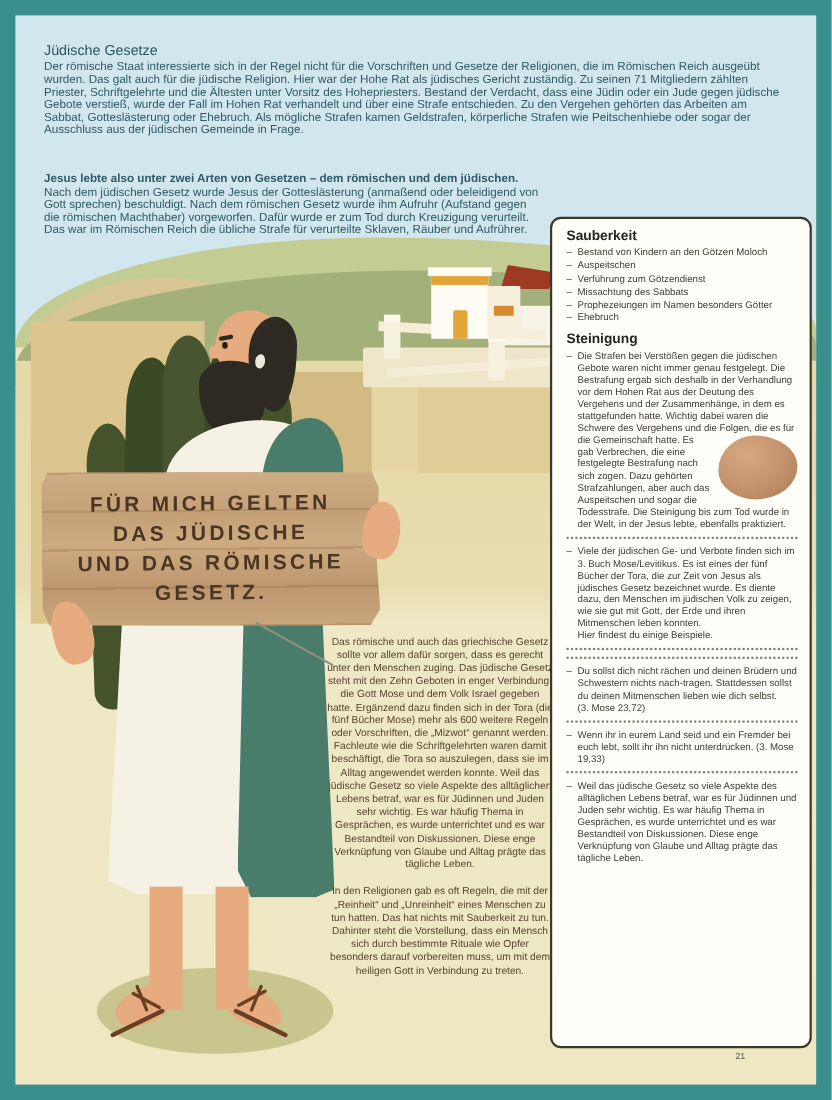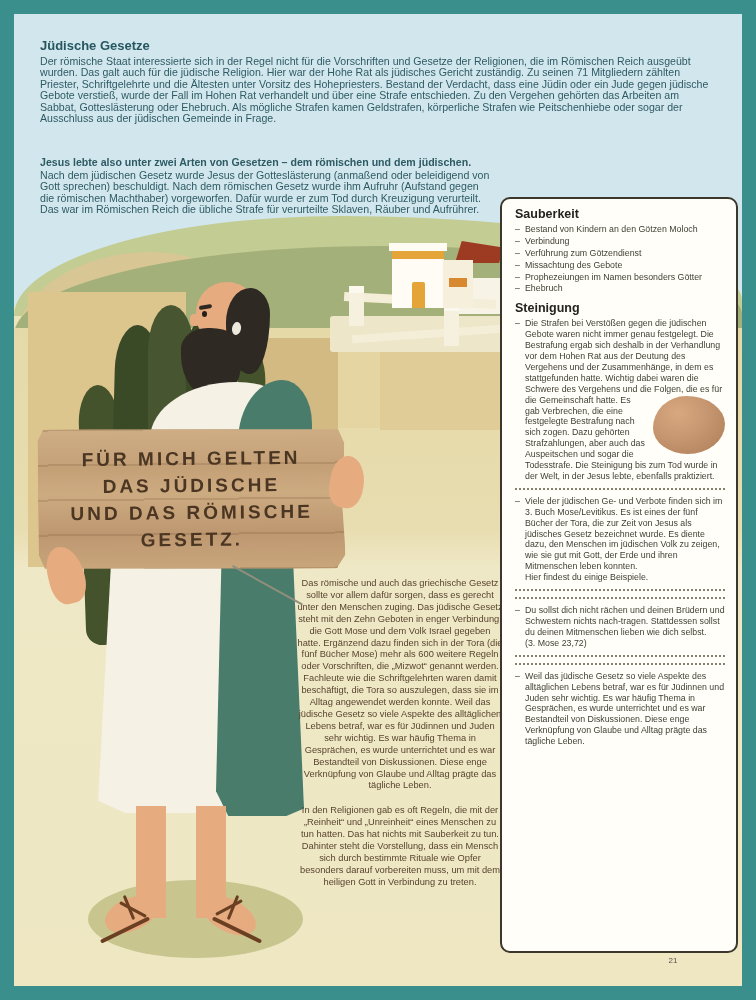--- a/index.html
+++ b/index.html
@@ -93,21 +93,21 @@
     clip-path:polygon(0 8%,2% 0,98% 2%,100% 12%,99% 52%,100% 90%,97% 100%,2% 98%,0 88%);
     display:flex;align-items:center;justify-content:center;text-align:center;}
   .sign-text{color:#4a3622;font-size:19px;line-height:27px;font-weight:600;letter-spacing:3px;}
   .hand{z-index:9;border-radius:45% 55% 40% 40%;}
   .hand-l{left:48px;top:546px;width:36px;height:58px;transform:rotate(-14deg);}
   .hand-r{left:330px;top:456px;width:34px;height:52px;transform:rotate(10deg);}
   .leader{left:233px;top:565px;width:80px;height:2px;background:#8f8f7c;
     transform:rotate(29deg);transform-origin:left top;z-index:8;}
   
   .intro{z-index:10;color:#2e5a64;}
-  .intro-h{left:40px;top:38px;width:400px;font-size:13px;font-weight:bold;color:#265660;}
+  .intro-h{left:40px;top:38px;width:400px;font-size:13px;font-weight:normal;color:#265660;}
   .intro-p1{left:40px;top:56px;width:678px;font-size:10.6px;line-height:11.4px;}
   .intro-lead{left:40px;top:157px;width:460px;font-size:10.6px;line-height:11.4px;font-weight:bold;}
   .intro-p2{left:40px;top:170px;width:452px;font-size:10.6px;line-height:11.4px;}
   
   .annot{left:297px;top:578px;width:206px;z-index:9;color:#584430;
     font-size:9.3px;line-height:11.9px;text-align:center;}
   .annot p{margin:0 0 13px 0;}
   
   .infobox{left:500px;top:197px;width:238px;height:756px;z-index:10;
     background:#fffef8;border:2px solid #3b372c;border-radius:10px;
@@ -206,37 +206,38 @@
 
   <div class="abs annot">
     <p>Das römische und auch das griechische Gesetz sollte vor allem dafür sorgen, dass es gerecht unter den Menschen zuging. Das jüdische Gesetz steht mit den Zehn Geboten in enger Verbindung, die Gott Mose und dem Volk Israel gegeben hatte. Ergänzend dazu finden sich in der Tora (die fünf Bücher Mose) mehr als 600 weitere Regeln oder Vorschriften, die „Mizwot“ genannt werden. Fachleute wie die Schriftgelehrten waren damit beschäftigt, die Tora so auszulegen, dass sie im Alltag angewendet werden konnte. Weil das jüdische Gesetz so viele Aspekte des alltäglichen Lebens betraf, war es für Jüdinnen und Juden sehr wichtig. Es war häufig Thema in Gesprächen, es wurde unterrichtet und es war Bestandteil von Diskussionen. Diese enge Verknüpfung von Glaube und Alltag prägte das tägliche Leben.</p>
     <p>In den Religionen gab es oft Regeln, die mit der „Reinheit“ und „Unreinheit“ eines Menschen zu tun hatten. Das hat nichts mit Sauberkeit zu tun. Dahinter steht die Vorstellung, dass ein Mensch sich durch bestimmte Rituale wie Opfer besonders darauf vorbereiten muss, um mit dem heiligen Gott in Verbindung zu treten.</p>
   </div>
 
   <div class="abs infobox">
     <div class="ib-h">Sauberkeit</div>
     <div>
       <div class="li">Bestand von Kindern an den Götzen Moloch</div>
-      <div class="li">Verbindung</div>
+      <div class="li">Auspeitschen</div>
       <div class="li">Verführung zum Götzendienst</div>
-      <div class="li">Missachtung des Gebote</div>
+      <div class="li">Missachtung des Sabbats</div>
       <div class="li">Prophezeiungen im Namen besonders Götter</div>
       <div class="li">Ehebruch</div>
     </div>
     <div class="ib-h ib-h2">Steinigung</div>
     <div class="pitem">
       <span>Die Strafen bei Verstößen gegen die jüdischen Gebote waren nicht immer genau festgelegt. Die Bestrafung ergab sich deshalb in der Verhandlung vor dem Hohen Rat aus der Deutung des Vergehens und der Zusammenhänge, in dem es stattgefunden hatte. Wichtig dabei waren die Schwere des Vergehens und die Folgen, die es für die Gemeinschaft hatte. Es </span><span class="stone"></span><span>gab Verbrechen, die eine festgelegte Bestrafung nach sich zogen. Dazu gehörten Strafzahlungen, aber auch das Auspeitschen und sogar die Todesstrafe. Die Steinigung bis zum Tod wurde in der Welt, in der Jesus lebte, ebenfalls praktiziert.</span>
     </div>
     <div class="sep"></div>
     <div class="pitem pre">Viele der jüdischen Ge- und Verbote finden sich im 3. Buch Mose/Levitikus. Es ist eines der fünf Bücher der Tora, die zur Zeit von Jesus als jüdisches Gesetz bezeichnet wurde. Es diente dazu, den Menschen im jüdischen Volk zu zeigen, wie sie gut mit Gott, der Erde und ihren Mitmenschen leben konnten.
 Hier findest du einige Beispiele.</div>
     <div class="sep"></div>
     <div class="sep"></div>
     <div class="pitem pre">Du sollst dich nicht rächen und deinen Brüdern und Schwestern nichts nach-tragen. Stattdessen sollst du deinen Mitmenschen lieben wie dich selbst.
 (3. Mose 23,72)</div>
     <div class="sep"></div>
+    <div class="pitem">Wenn ihr in eurem Land seid und ein Fremder bei euch lebt, sollt ihr ihn nicht unterdrücken. (3. Mose 19,33)</div>
     <div class="sep"></div>
     <div class="pitem">Weil das jüdische Gesetz so viele Aspekte des alltäglichen Lebens betraf, war es für Jüdinnen und Juden sehr wichtig. Es war häufig Thema in Gesprächen, es wurde unterrichtet und es war Bestandteil von Diskussionen. Diese enge Verknüpfung von Glaube und Alltag prägte das tägliche Leben.</div>
   </div>
 
   <div class="frame"></div>
   <div class="abs pnum">21</div>
 </div>
 
 </body></html>

